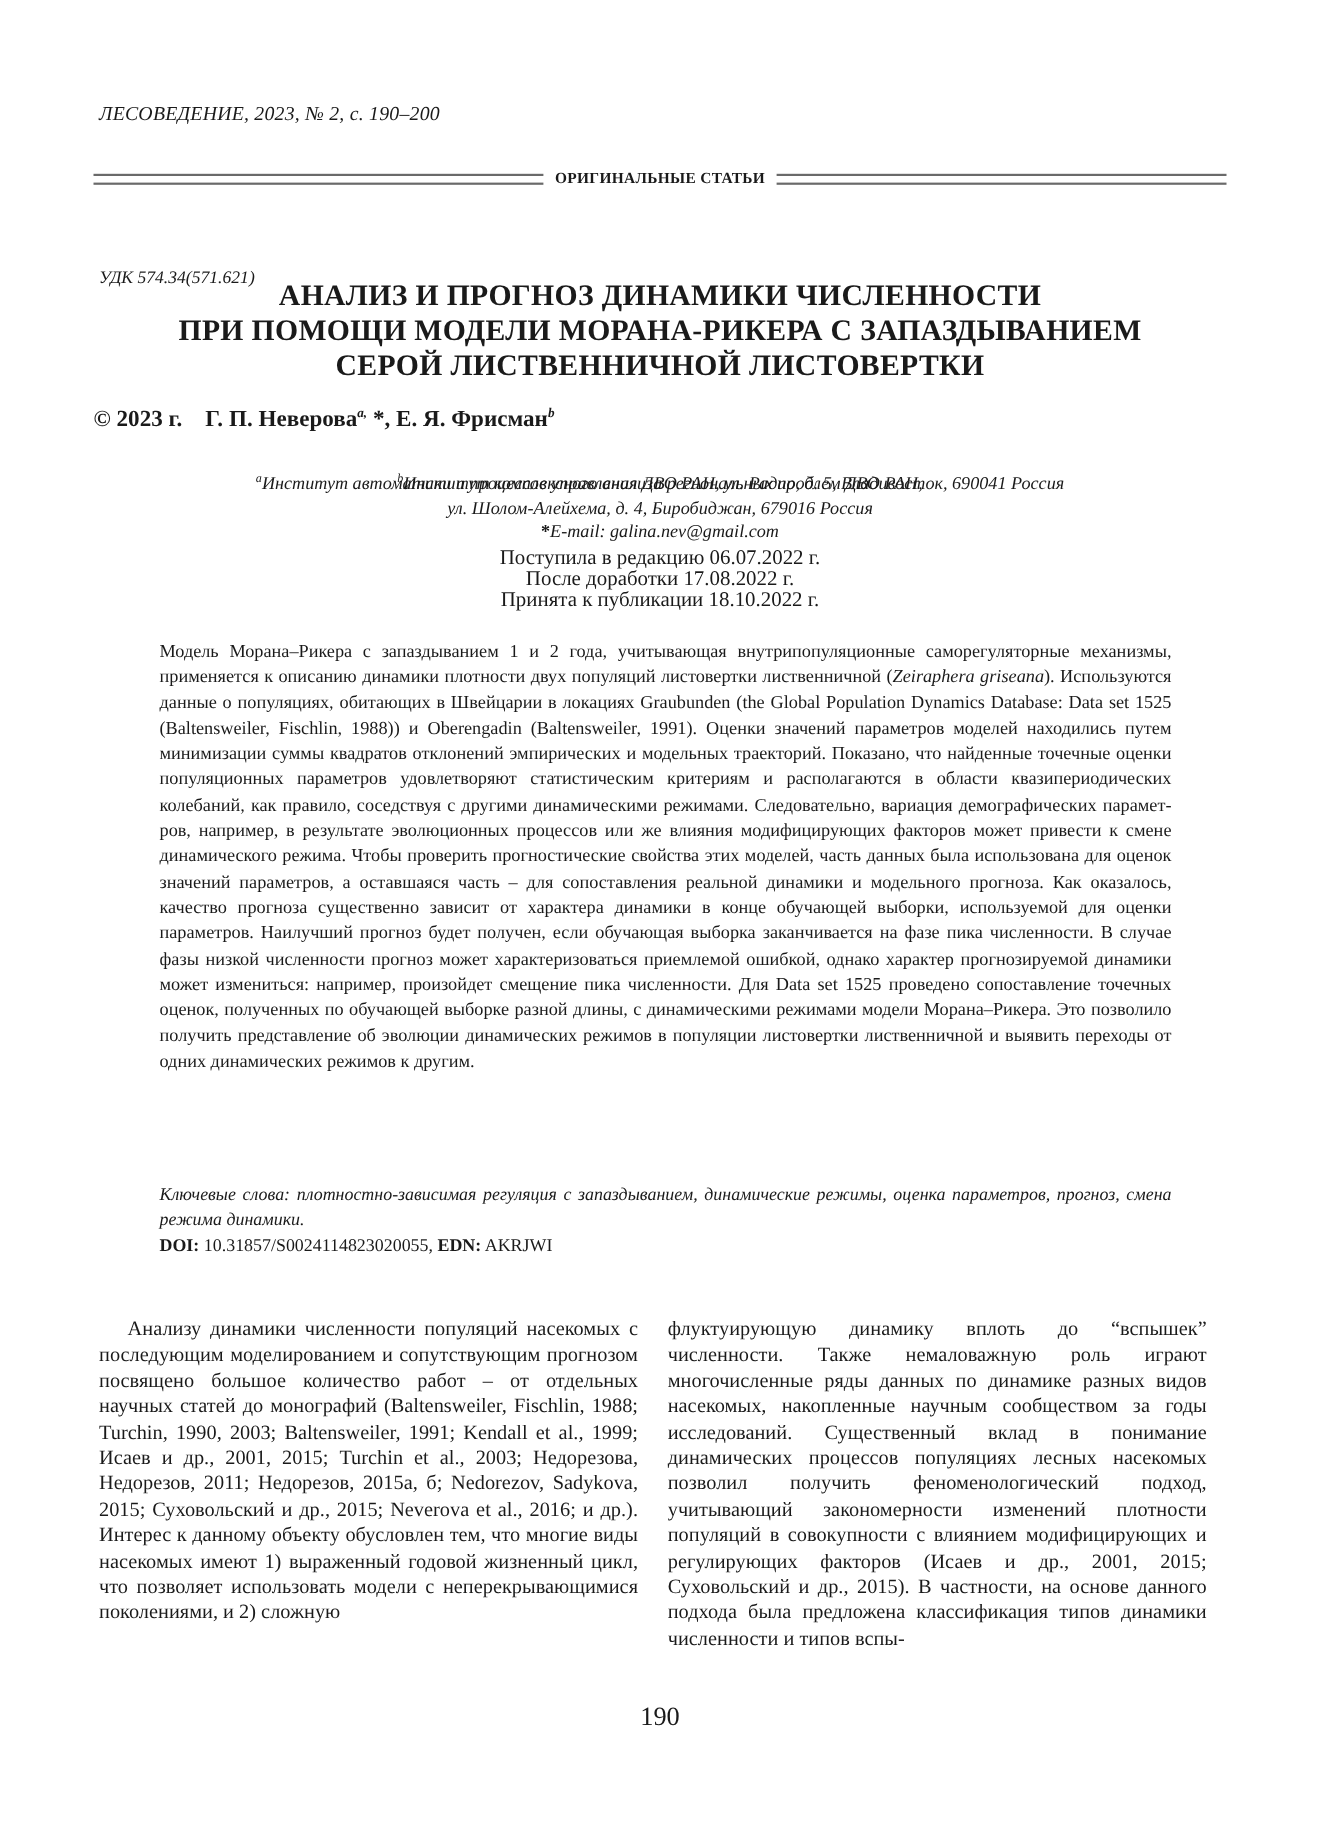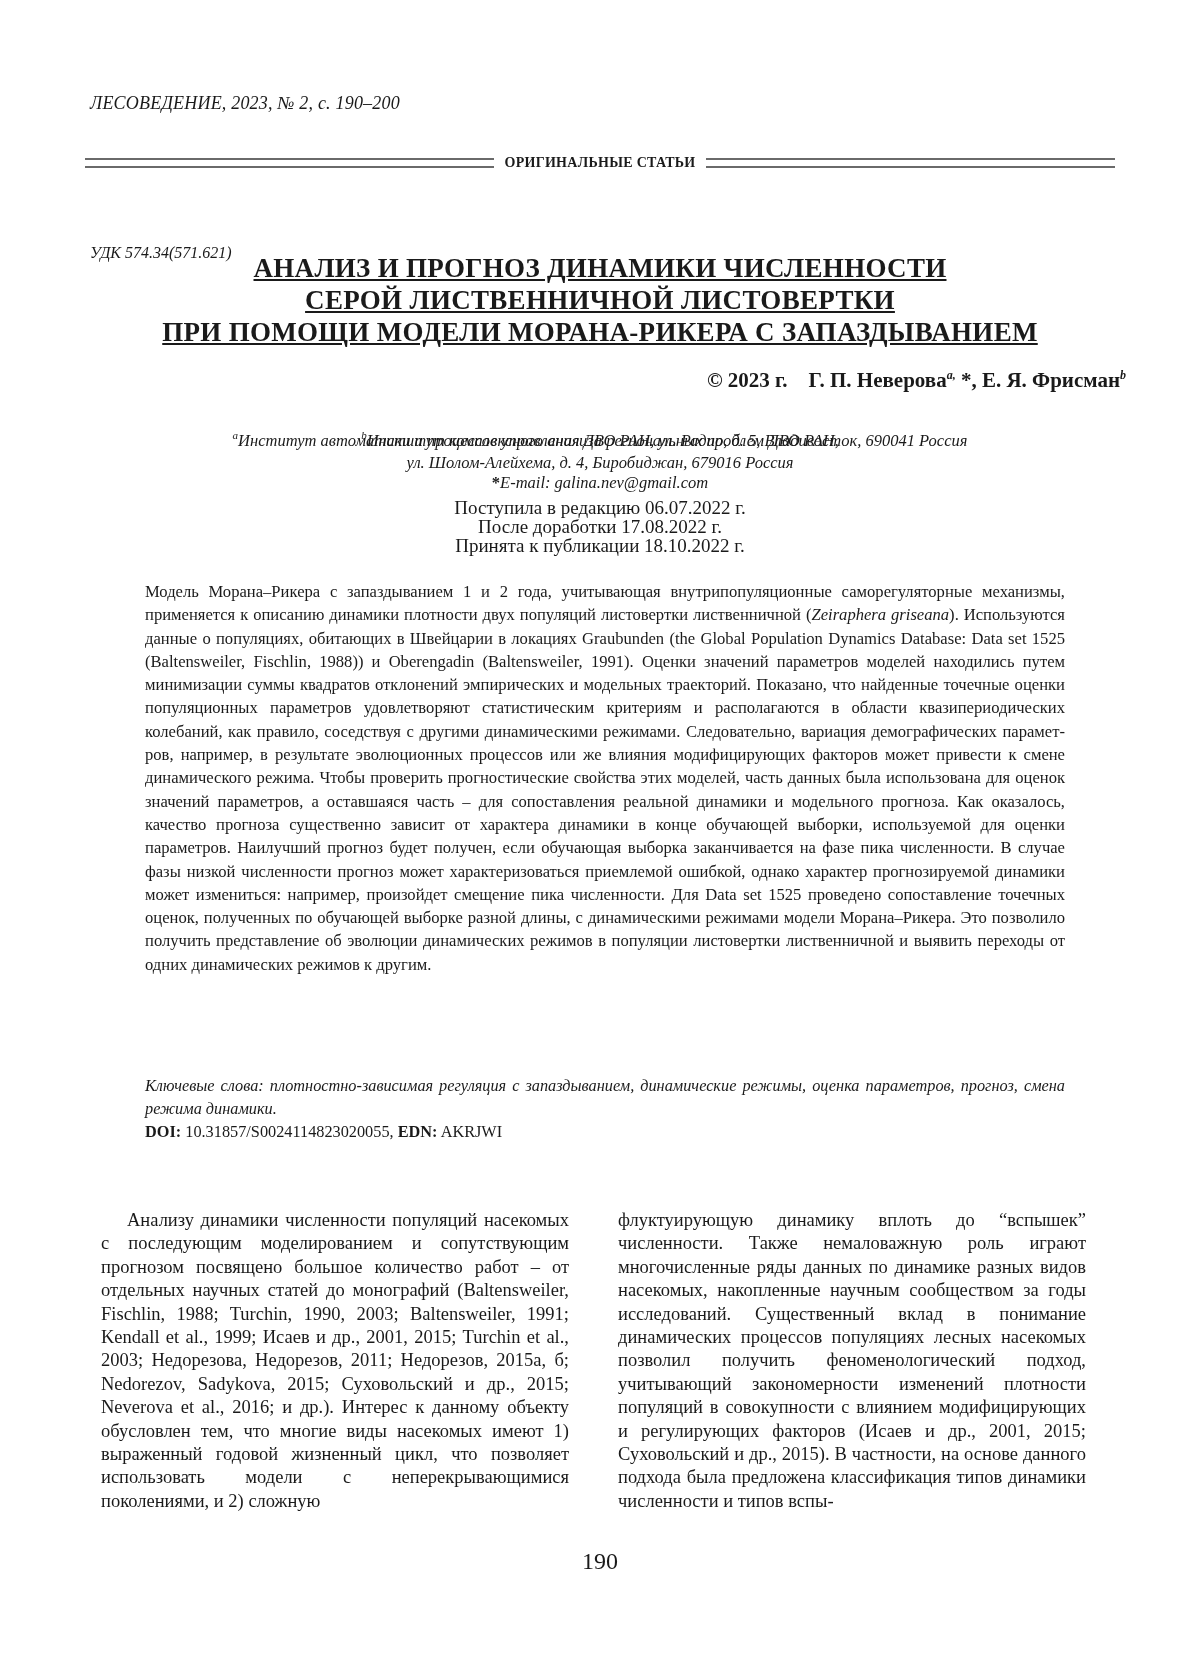--- a/index.html
+++ b/index.html
@@ -2,55 +2,55 @@
 <html><head>
 <meta charset="utf-8">
 <style>
   html, body { margin: 0; padding: 0; background: #ffffff; }
   body { width: 1200px; height: 1669px; position: relative; color: #1a1a1a; font-family: "Liberation Serif", serif; overflow: hidden; }
   .journal-line { position: absolute; left: 90px; top: 93px; font-style: italic; font-size: 18px; letter-spacing: 0.2px; }
   .section-head { position: absolute; left: 85px; top: 148px; width: 1030px; height: 30px; display: flex; align-items: center; }
   .rule { flex: 1; height: 6px; border-top: 2px solid #6a6a6a; border-bottom: 2px solid #6a6a6a; }
   .section-title { padding: 0 10px; font-weight: bold; font-size: 14px; letter-spacing: 0.3px; white-space: nowrap; }
   .udk { position: absolute; left: 90px; top: 200px; font-style: italic; font-size: 16px; margin-top: 44px; }
-  .title { position: absolute; left: 90px; top: 252px; width: 1020px; text-align: center; font-weight: bold; font-size: 27px; line-height: 32px; letter-spacing: 0.3px; text-decoration: underline; }
+  .title { position: absolute; left: 90px; top: 252px; width: 1020px; text-align: center; font-weight: bold; font-size: 27px; line-height: 32px; letter-spacing: 0.3px; }
   .title div { white-space: nowrap; }
-  .authors { position: absolute; left: 106px; top: 368px; width: 1020px; text-align: right; font-weight: bold; font-size: 21px; }
+  .authors { position: absolute; left: 85px; top: 368px; width: 1020px; text-align: left; font-weight: bold; font-size: 21px; }
   .authors sup { font-size: 12px; font-style: italic; font-weight: bold; }
   .affil { position: absolute; left: 90px; width: 1020px; text-align: center; font-style: italic; font-size: 16.5px; line-height: 22px; }
   .affil sup { font-size: 11px; }
   .dates { position: absolute; left: 90px; top: 498px; width: 1020px; text-align: center; font-size: 19px; line-height: 19px; }
   .abstract { position: absolute; left: 145px; top: 580px; width: 920px; font-size: 16.6px; line-height: 23.3px; text-align: justify; hyphens: manual; }
   .keywords { position: absolute; left: 145px; top: 1074px; width: 920px; font-style: italic; font-size: 16.3px; line-height: 23px; text-align: justify; }
   .doi { position: absolute; left: 145px; top: 1122px; font-size: 16.3px; }
   .doi b { font-weight: bold; }
   .col { position: absolute; top: 1198px; width: 490px; font-size: 18.5px; line-height: 23.4px; text-align: justify; }
   .col.left { left: 90px; }
   .col.right { left: 607px; }
-  .col p { margin: 11px; }
+  .col p { margin: 0; }
   .col.left p { text-indent: 26px; }
   .page-num { position: absolute; left: 0; width: 1200px; top: 1548px; text-align: center; font-size: 24px; }
 </style>
 </head>
 <body>
 
 <div class="journal-line">ЛЕСОВЕДЕНИЕ, 2023, № 2, с. 190–200</div>
 
 <div class="section-head">
   <div class="rule"></div>
   <div class="section-title">ОРИГИНАЛЬНЫЕ СТАТЬИ</div>
   <div class="rule"></div>
 </div>
 
 <div class="udk">УДК 574.34(571.621)</div>
 
 <div class="title">
   <div>АНАЛИЗ И ПРОГНОЗ ДИНАМИКИ ЧИСЛЕННОСТИ</div>
+  <div>ПРИ ПОМОЩИ МОДЕЛИ МОРАНА-РИКЕРА С ЗАПАЗДЫВАНИЕМ</div>
   <div>СЕРОЙ ЛИСТВЕННИЧНОЙ ЛИСТОВЕРТКИ</div>
-  <div>ПРИ ПОМОЩИ МОДЕЛИ МОРАНА-РИКЕРА С ЗАПАЗДЫВАНИЕМ</div>
 </div>
 
 <div class="authors">
   <span>© 2023 г.</span>&nbsp;&nbsp;&nbsp;
   <span>Г. П. Неверова</span><sup>a,</sup><span> *,</span>
   <span>Е. Я. Фрисман</span><sup>b</sup>
 </div>
 
 <div class="affil" style="top:424px;font-style:italic;">
   <sup>a</sup><span>Институт автоматики и процессов управления ДВО РАН, ул. Радио, д. 5, Владивосток, 690041 Россия</span>

